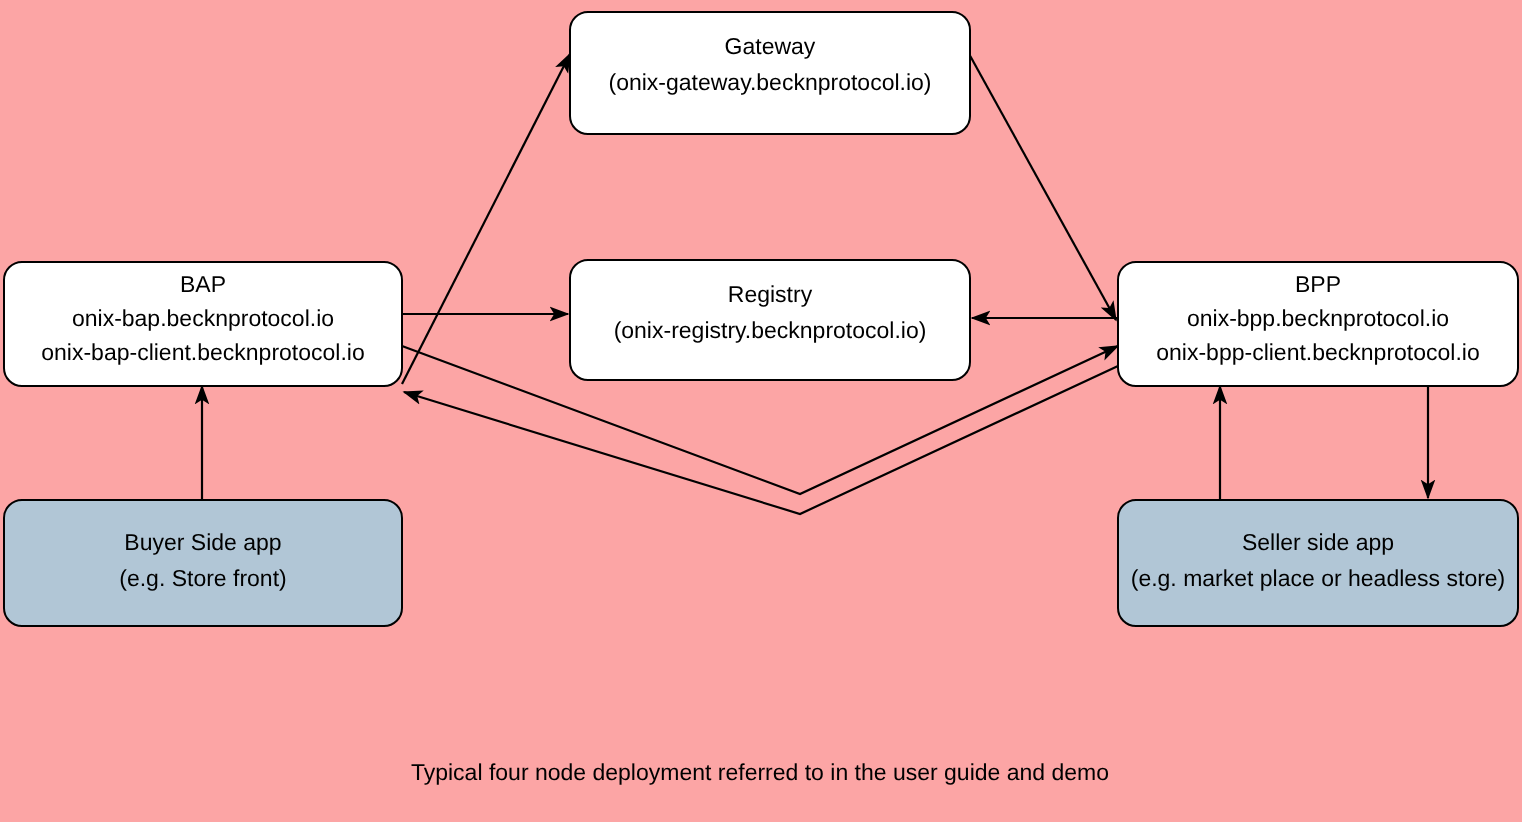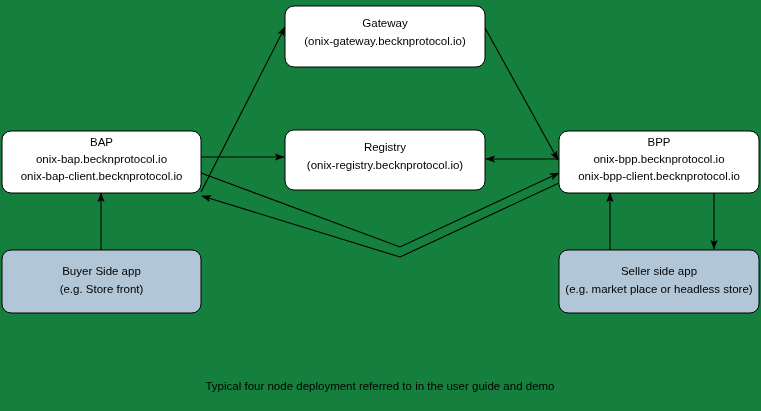--- a/index.html
+++ b/index.html
@@ -11,21 +11,21 @@
   body {
     width: 761px;
     height: 411px;
     overflow: hidden;
     font-family: "Liberation Sans", sans-serif;
   }
   #diagram-root {
     position: relative;
     width: 761px;
     height: 411px;
-    background: #15803d;
+    background: #fca5a5;
   }
   svg#diagram-svg {
     position: absolute;
     top: 0;
     left: 0;
     width: 761px;
     height: 411px;
     display: block;
   }
   .node-box {

